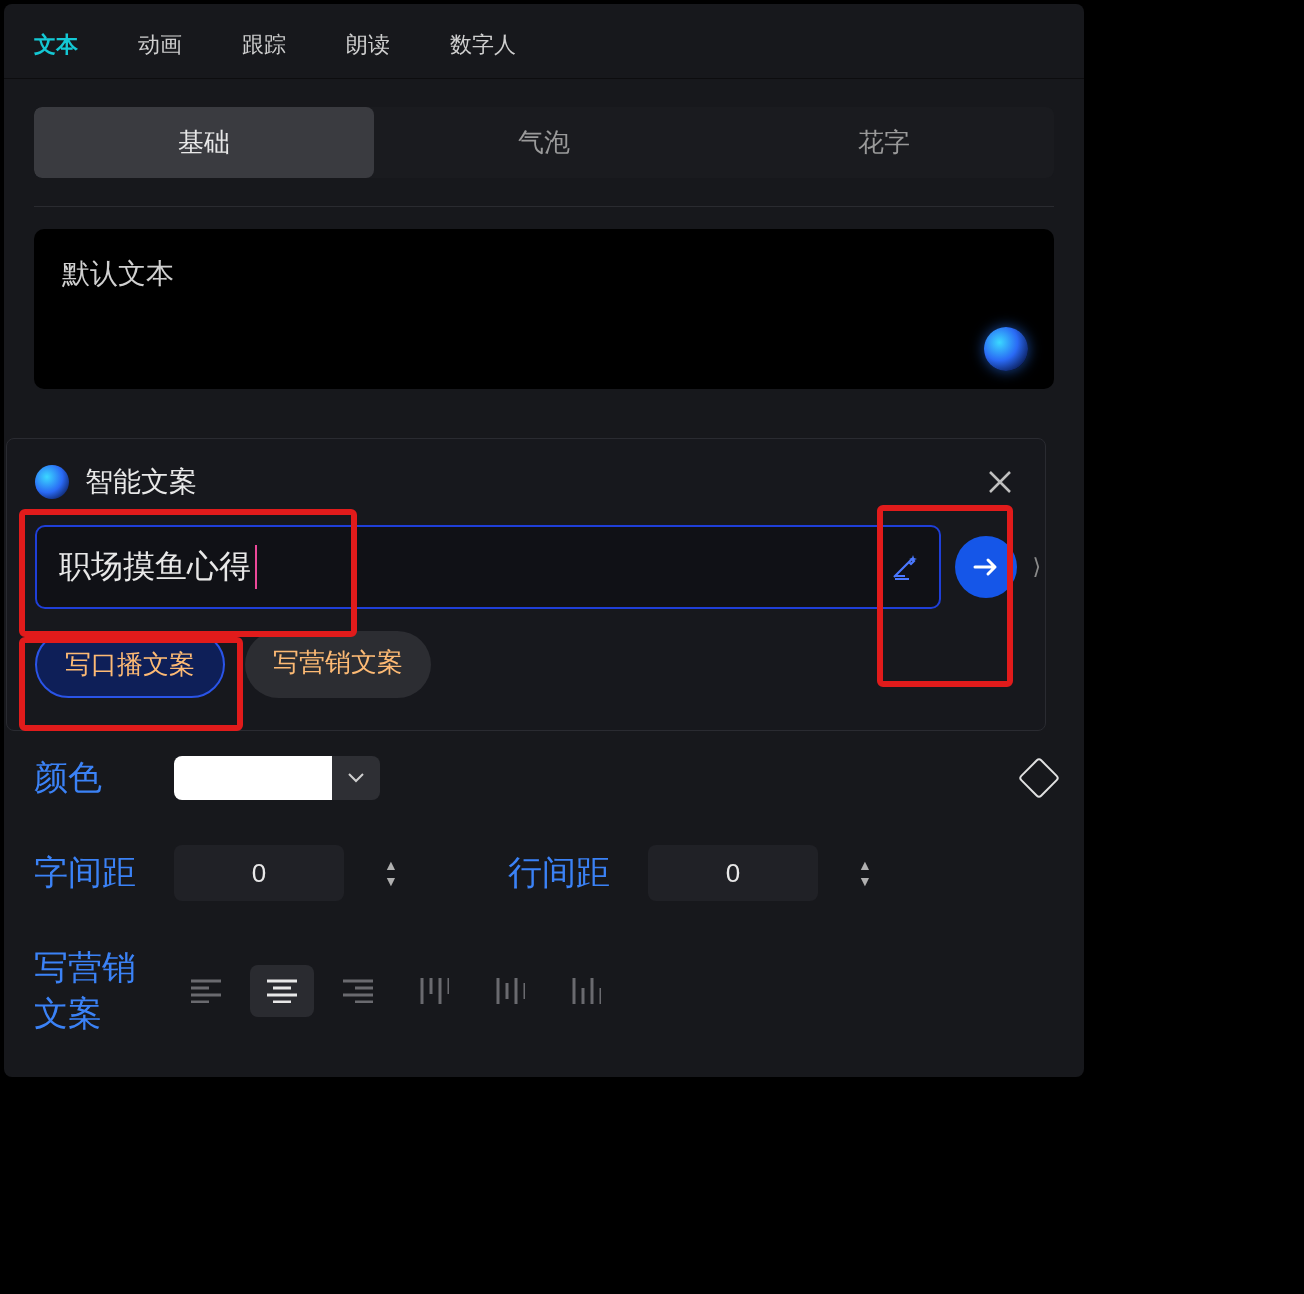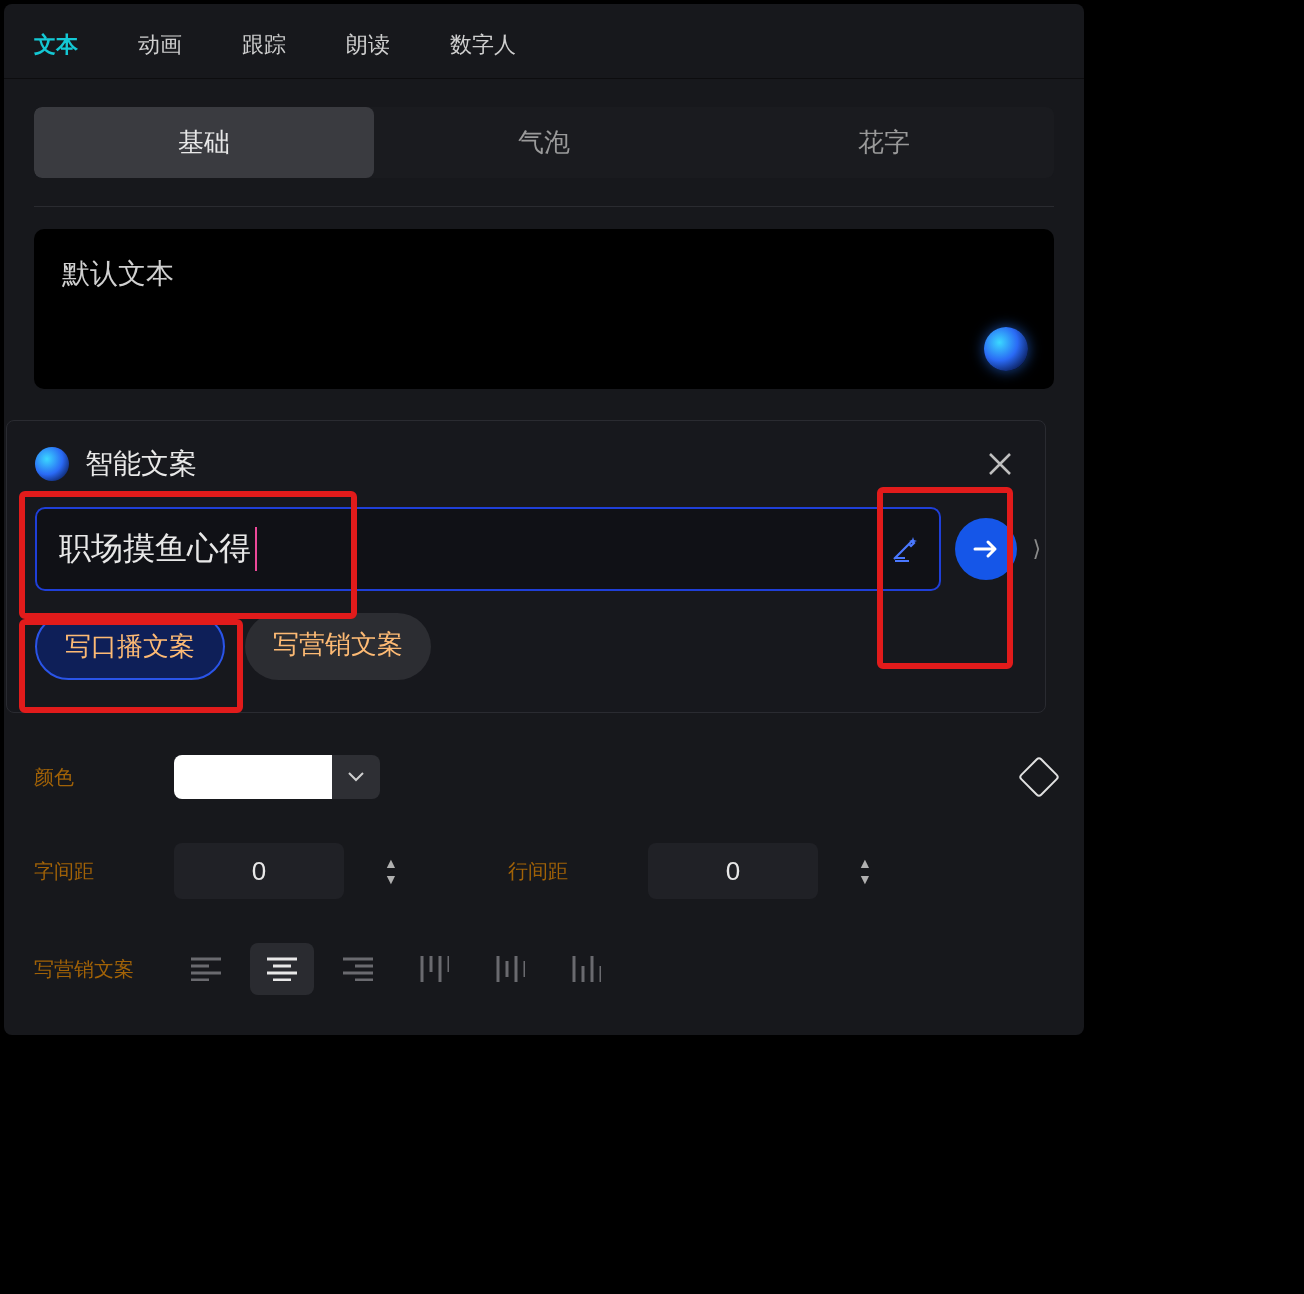--- a/index.html
+++ b/index.html
@@ -72,21 +72,21 @@
     width: 44px; height: 44px;
     border-radius: 50%;
     background: radial-gradient(circle at 35% 35%, #3bd8ff 0%, #2a6af5 45%, #0b1e5a 80%);
     box-shadow: 0 0 14px rgba(40,120,255,0.6);
   }
 
   
   .popup {
     position: absolute;
     left: 6px;
-    top: 420px;
+    top: 438px;
     width: 1040px;
     background: #17181d;
     border: 1px solid #2a2b31;
     border-radius: 8px;
     padding: 24px 28px 32px 28px;
   }
   .popup-header {
     display: flex;
     align-items: center;
     justify-content: space-between;
@@ -178,21 +178,21 @@
   
   .controls {
     padding: 322px 30px 0 30px;
   }
   .row {
     display: flex;
     align-items: center;
     gap: 30px;
     margin-top: 44px;
   }
-  .row-label { font-size: 20px; color: #a16207; width: 110px; }
+  .row-label { font-size: 34px; color: #3b82f6; width: 110px; }
   .color-swatch {
     width: 158px; height: 44px;
     background: #fff;
     border-radius: 8px 0 0 8px;
   }
   .color-dd {
     width: 48px; height: 44px;
     background: #2e2f34;
     border-radius: 0 8px 8px 0;
     display: flex; align-items: center; justify-content: center;

